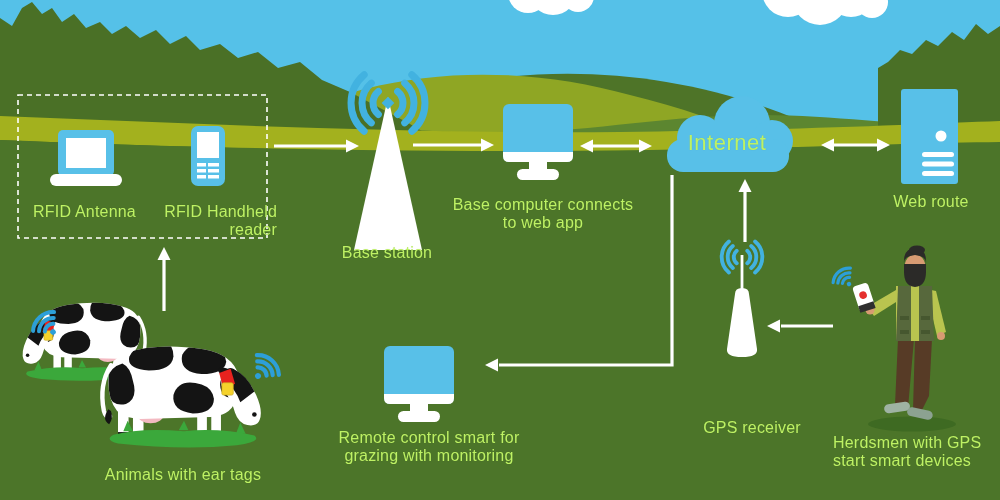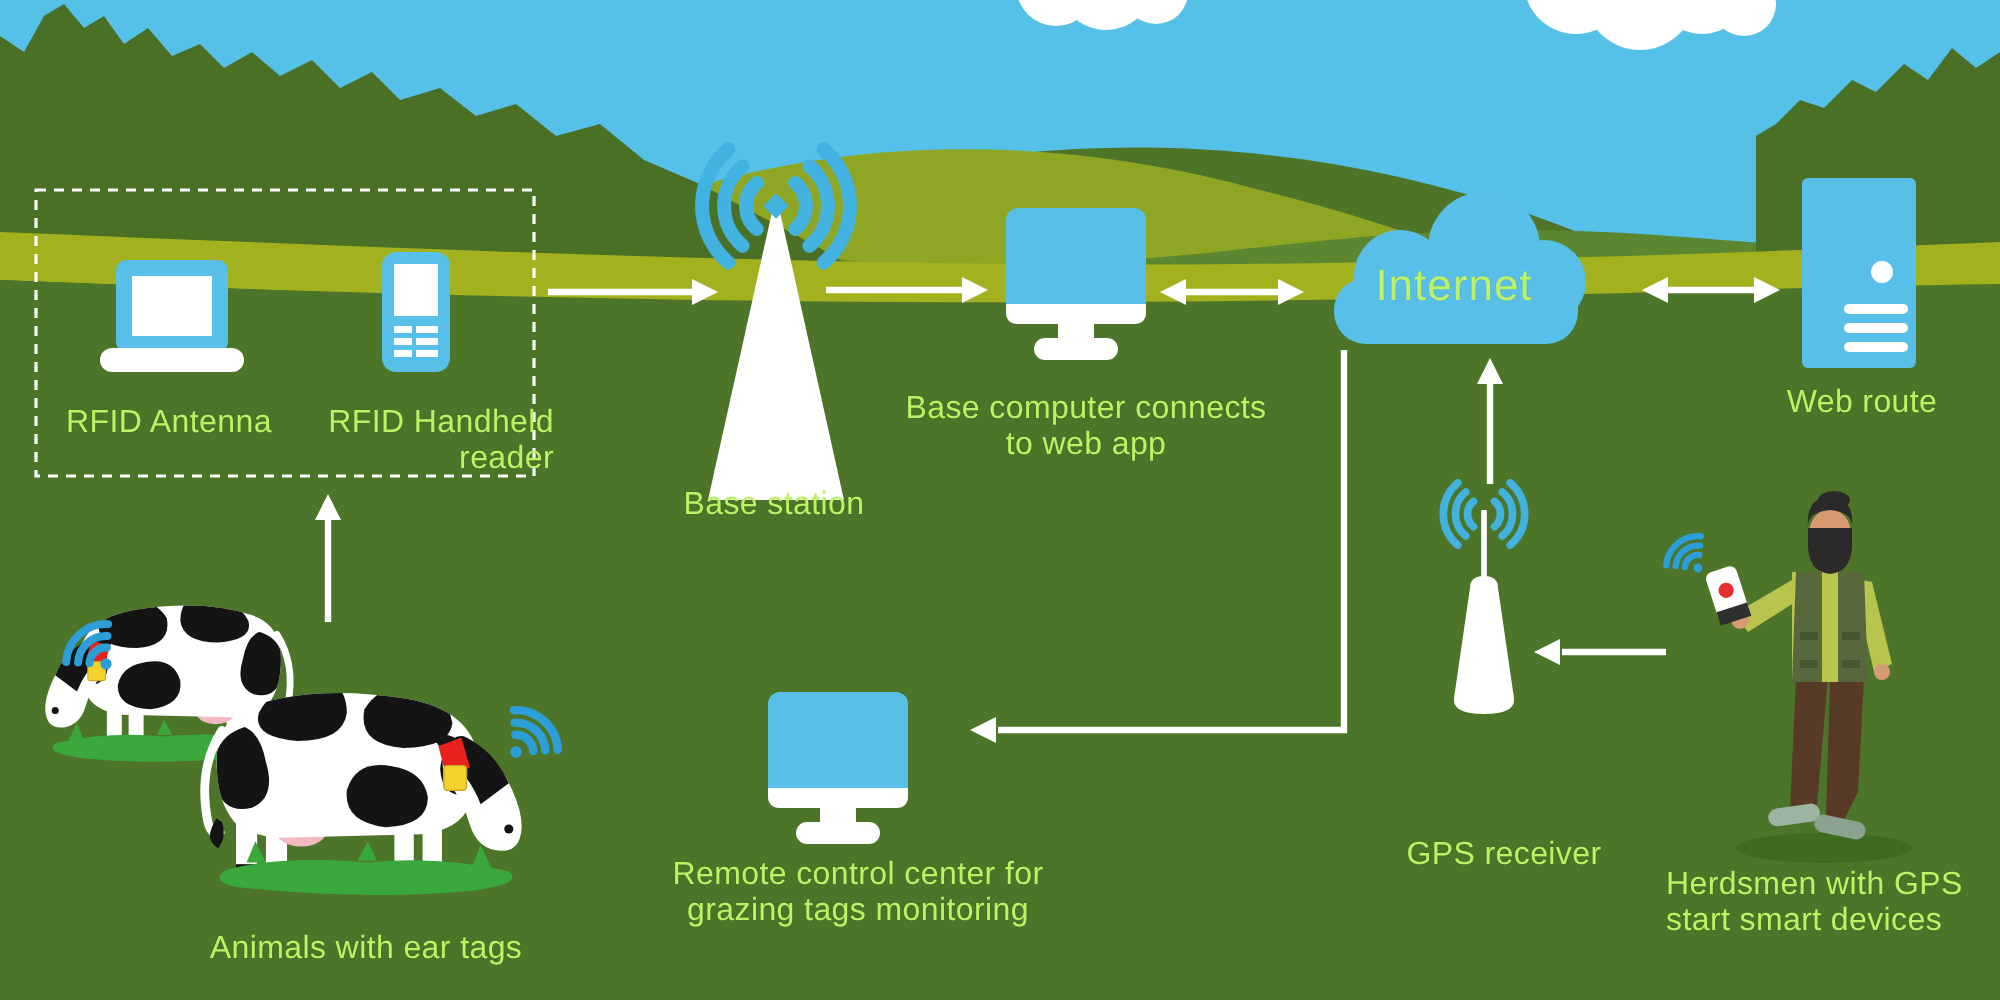--- a/index.html
+++ b/index.html
@@ -239,22 +239,22 @@
   <div>to web app</div>
 </div>
 
 <div class="lbl big" style="left:662px;top:131px;width:130px;">Internet</div>
 
 <div class="lbl" style="left:861px;top:193px;width:140px;">Web route</div>
 
 <div class="lbl" style="left:682px;top:371px;width:140px;margin-top:48px;">GPS receiver</div>
 
 <div class="lbl" style="left:319px;top:429px;width:220px;">
-  <div>Remote control center for</div>
-  <div>grazing tags monitoring</div>
+  <div>Remote control smart for</div>
+  <div>grazing with monitoring</div>
 </div>
 
 <div class="lbl" style="left:83px;top:466px;width:200px;">Animals with ear tags</div>
 
 <div class="lbl left" style="left:833px;top:434px;width:170px;">
   <div>Herdsmen with GPS</div>
   <div>start smart devices</div>
 </div>
 
 </div>

